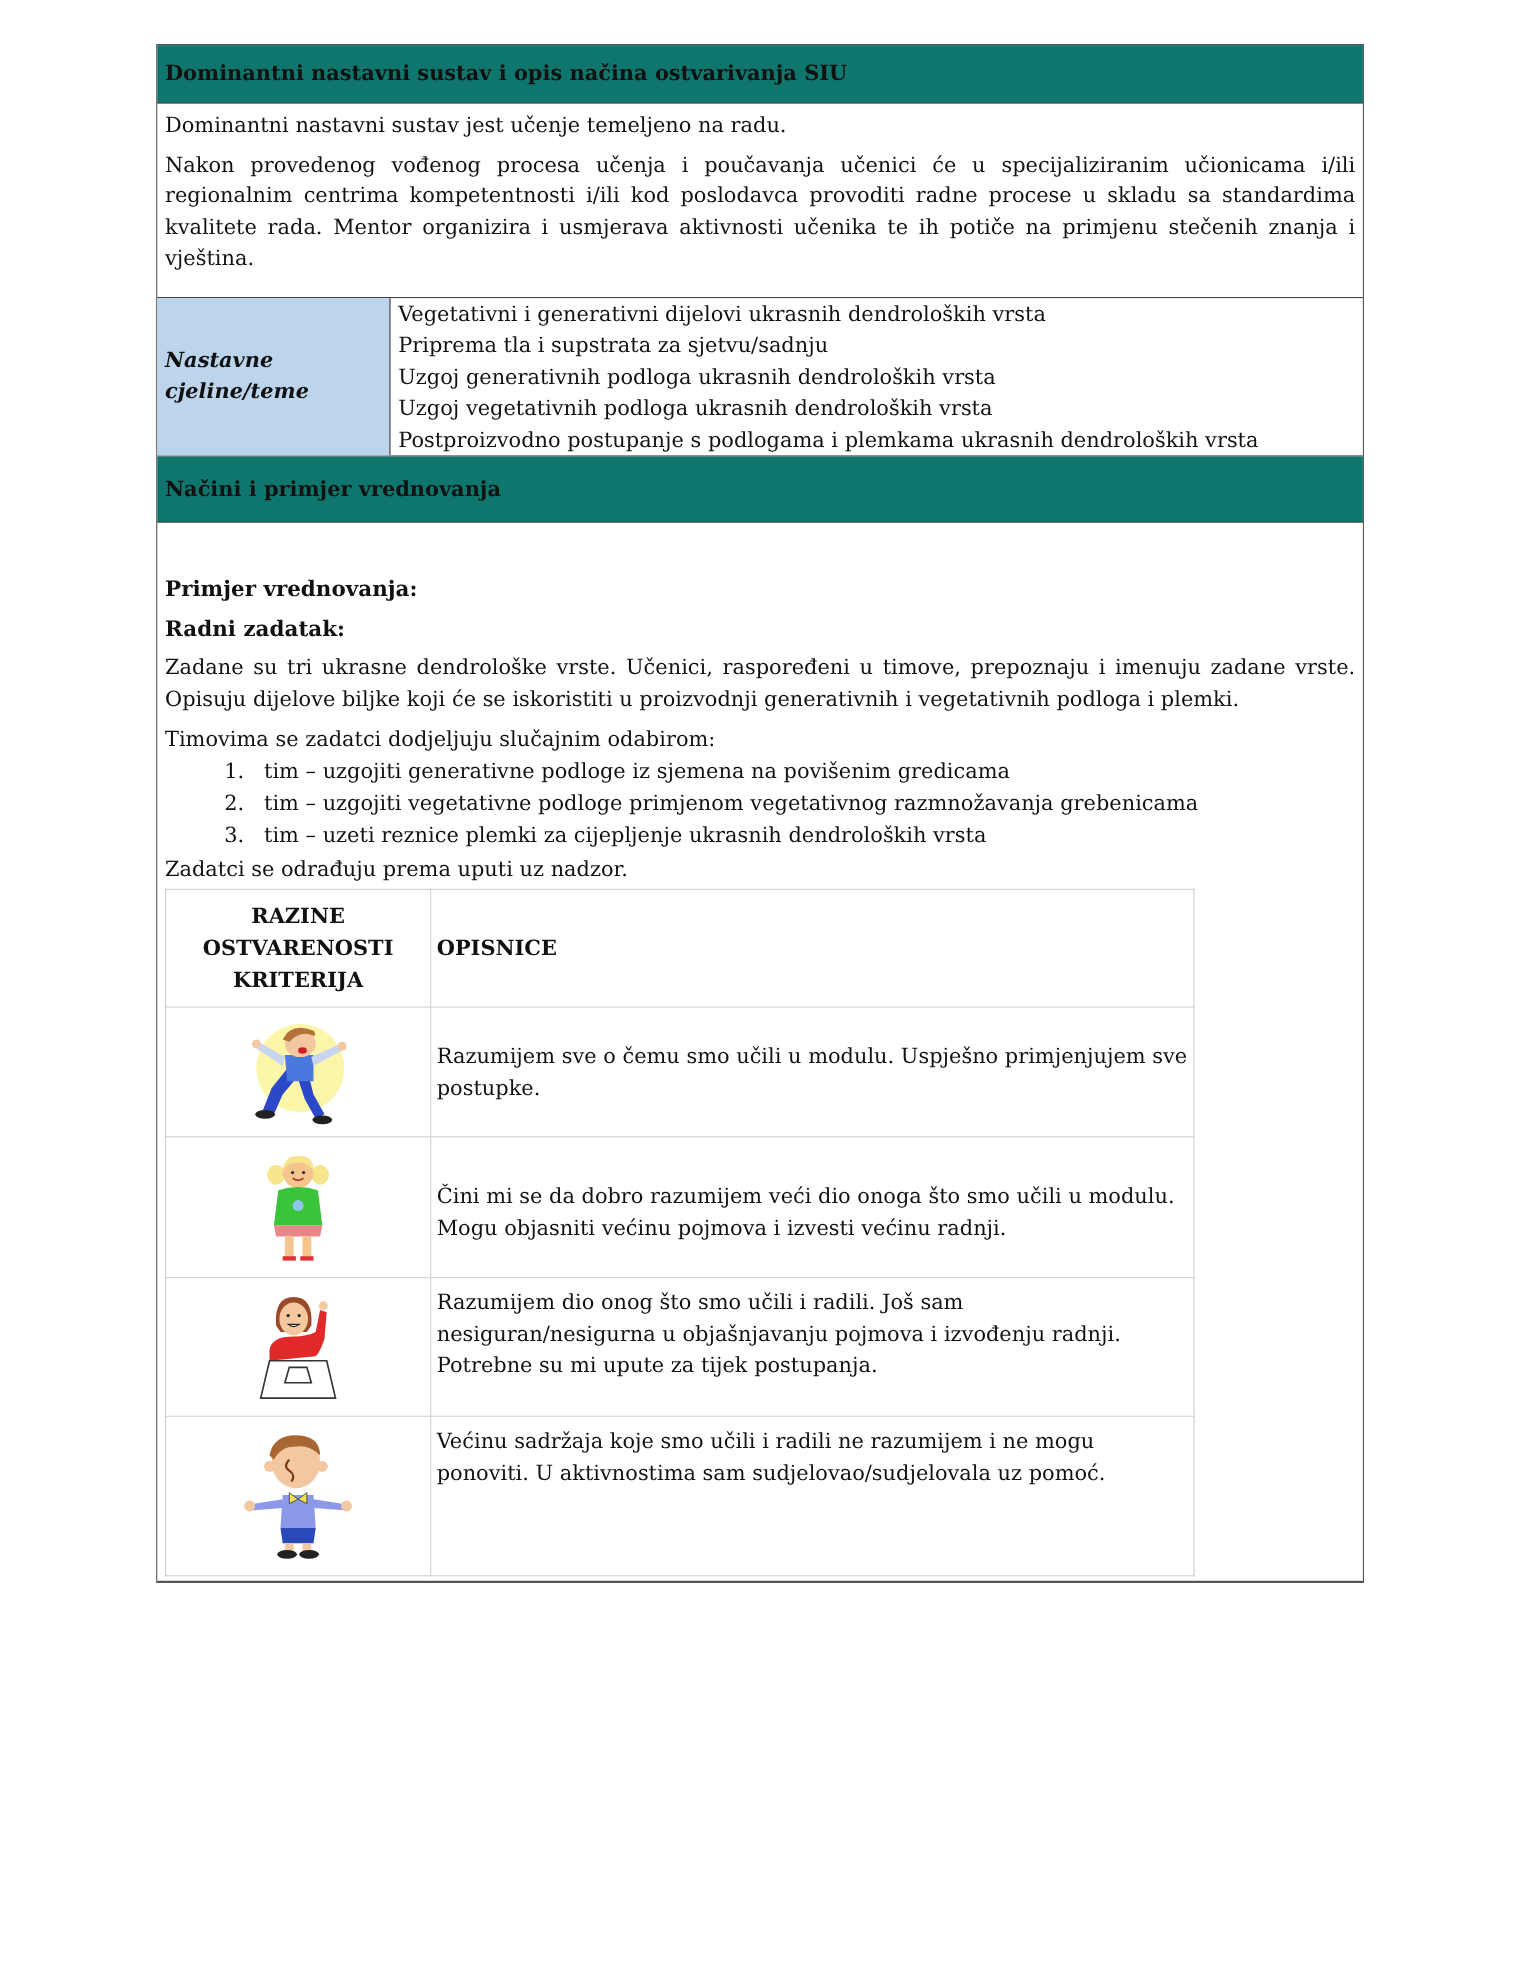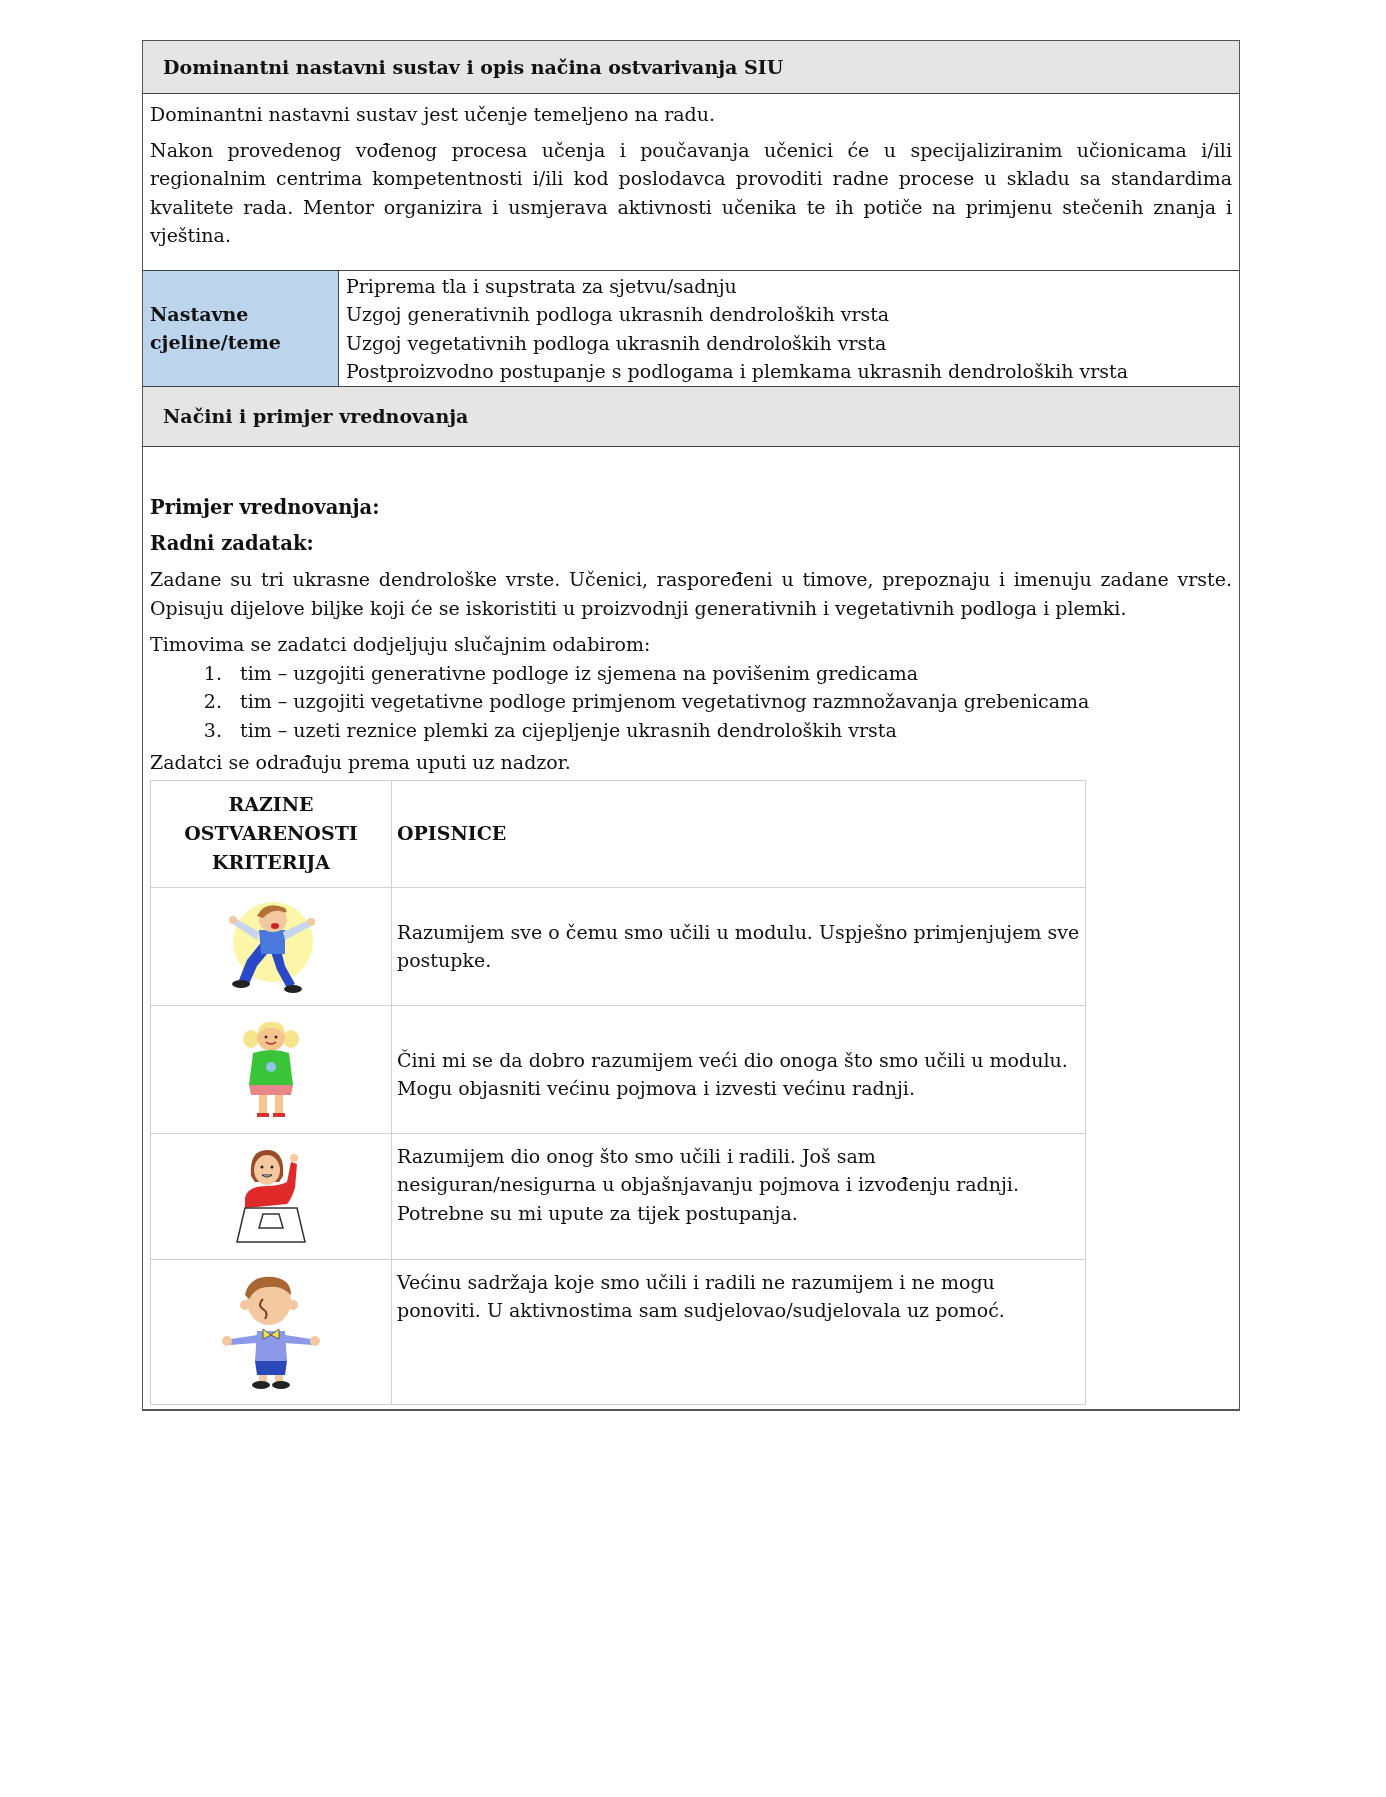--- a/index.html
+++ b/index.html
@@ -7,33 +7,33 @@
       width: 1386px; height: 1797px; position: relative;
       font-family: "DejaVu Serif", "Liberation Serif", serif;
       color: #111;
     }
     .doc {
       position: absolute; left: 142px; top: 40px; width: 1098px;
       border: 1.5px solid #555; border-bottom: 2px solid #555;
       box-sizing: border-box;
     }
     .sec-head {
-      background: #e5e5e5; font-weight: bold; font-size: 19px;
-      padding: 0 20px; display: flex; align-items: center;
+      background: #0f766e; font-weight: bold; font-size: 19px;
+      padding: 0 7px; display: flex; align-items: center;
       border-bottom: 1.5px solid #444; box-sizing: border-box;
     }
     .h1 { height: 53px; }
     .p-block { padding: 6px 7px 4px 7px; font-size: 19px; line-height: 28.5px; text-align: justify; }
     .p-block p { margin: 0 0 7px 0; }
     .p-block p.last { margin-bottom: 16px; }
     .topics-row { display: flex; border-top: 1.5px solid #444; border-bottom: 1.5px solid #444; }
     .topics-label {
-      width: 196px; background: #bdd5ec; font-weight: bold; font-size: 19px;
+      width: 212px; background: #bdd5ec; font-weight: bold; font-size: 19px;
       line-height: 28px; padding: 0 7px; display: flex; align-items: center;
-      border-right: 1.5px solid #444; box-sizing: border-box;
+      border-right: 1.5px solid #444; box-sizing: border-box; font-style: italic;
     }
     .topics-list { flex: 1; padding: 1px 7px 0 7px; font-size: 19px; line-height: 28.6px; }
     .topics-list div { white-space: nowrap; }
     .h2 { height: 60px; }
     .body2 { padding: 4px 7px 4px 7px; font-size: 19px; line-height: 29px; }
     .body2 p { margin: 0 0 7px 0; text-align: justify; }
     .spacer { height: 42px; }
     .bold-line { font-weight: bold; font-size: 19.5px; margin: 0 0 7px 0; }
     ol.teams { margin: 0 0 3px 0; padding-left: 78px; }
     ol.teams li { padding-left: 12px; line-height: 28.6px; }
@@ -63,20 +63,21 @@
     <span>Dominantni nastavni sustav i opis načina ostvarivanja SIU</span>
   </div>
   <div class="p-block">
     <p>Dominantni nastavni sustav  jest učenje temeljeno na radu.</p>
     <p class="last">Nakon provedenog vođenog procesa učenja i poučavanja učenici će u specijaliziranim učionicama i/ili regionalnim centrima kompetentnosti i/ili kod poslodavca provoditi radne procese u skladu sa standardima kvalitete rada. Mentor organizira i usmjerava aktivnosti učenika te ih potiče na primjenu stečenih znanja i vještina.</p>
   </div>
 
   <div class="topics-row">
     <div class="topics-label">Nastavne cjeline/teme</div>
     <div class="topics-list">
+      <div>Vegetativni i generativni dijelovi ukrasnih dendroloških vrsta</div>
       <div>Priprema tla i supstrata za sjetvu/sadnju</div>
       <div>Uzgoj generativnih podloga ukrasnih dendroloških vrsta</div>
       <div>Uzgoj vegetativnih podloga ukrasnih dendroloških vrsta</div>
       <div>Postproizvodno postupanje s podlogama i plemkama ukrasnih dendroloških vrsta</div>
     </div>
   </div>
 
   <div class="sec-head h2">
     <span>Načini i primjer vrednovanja</span>
   </div>

